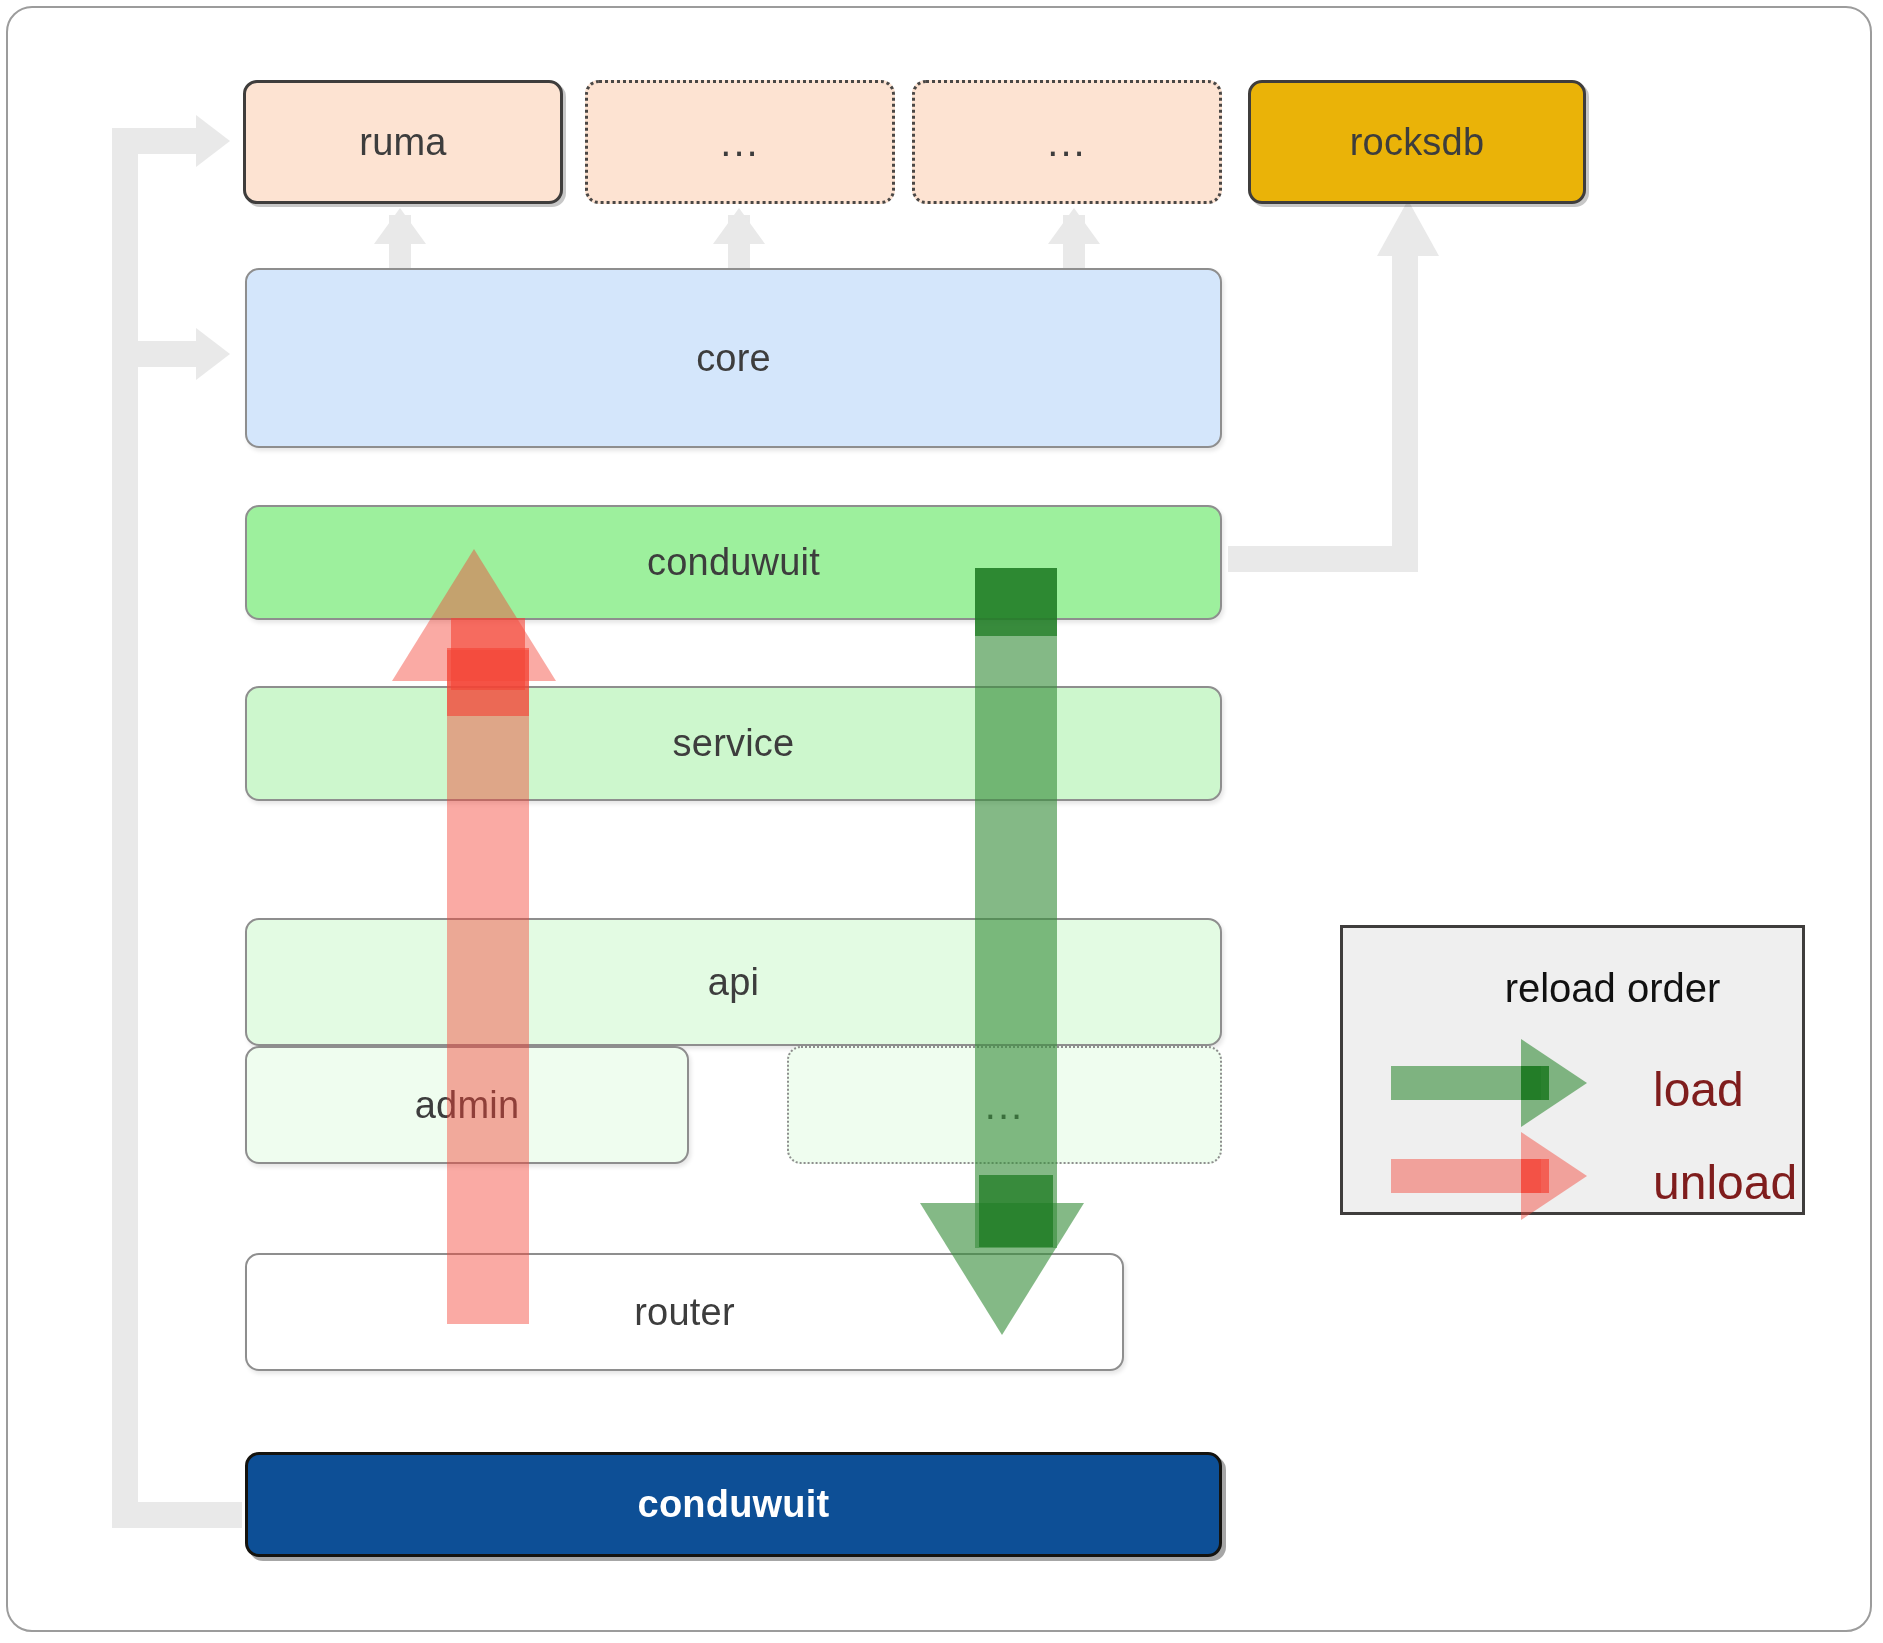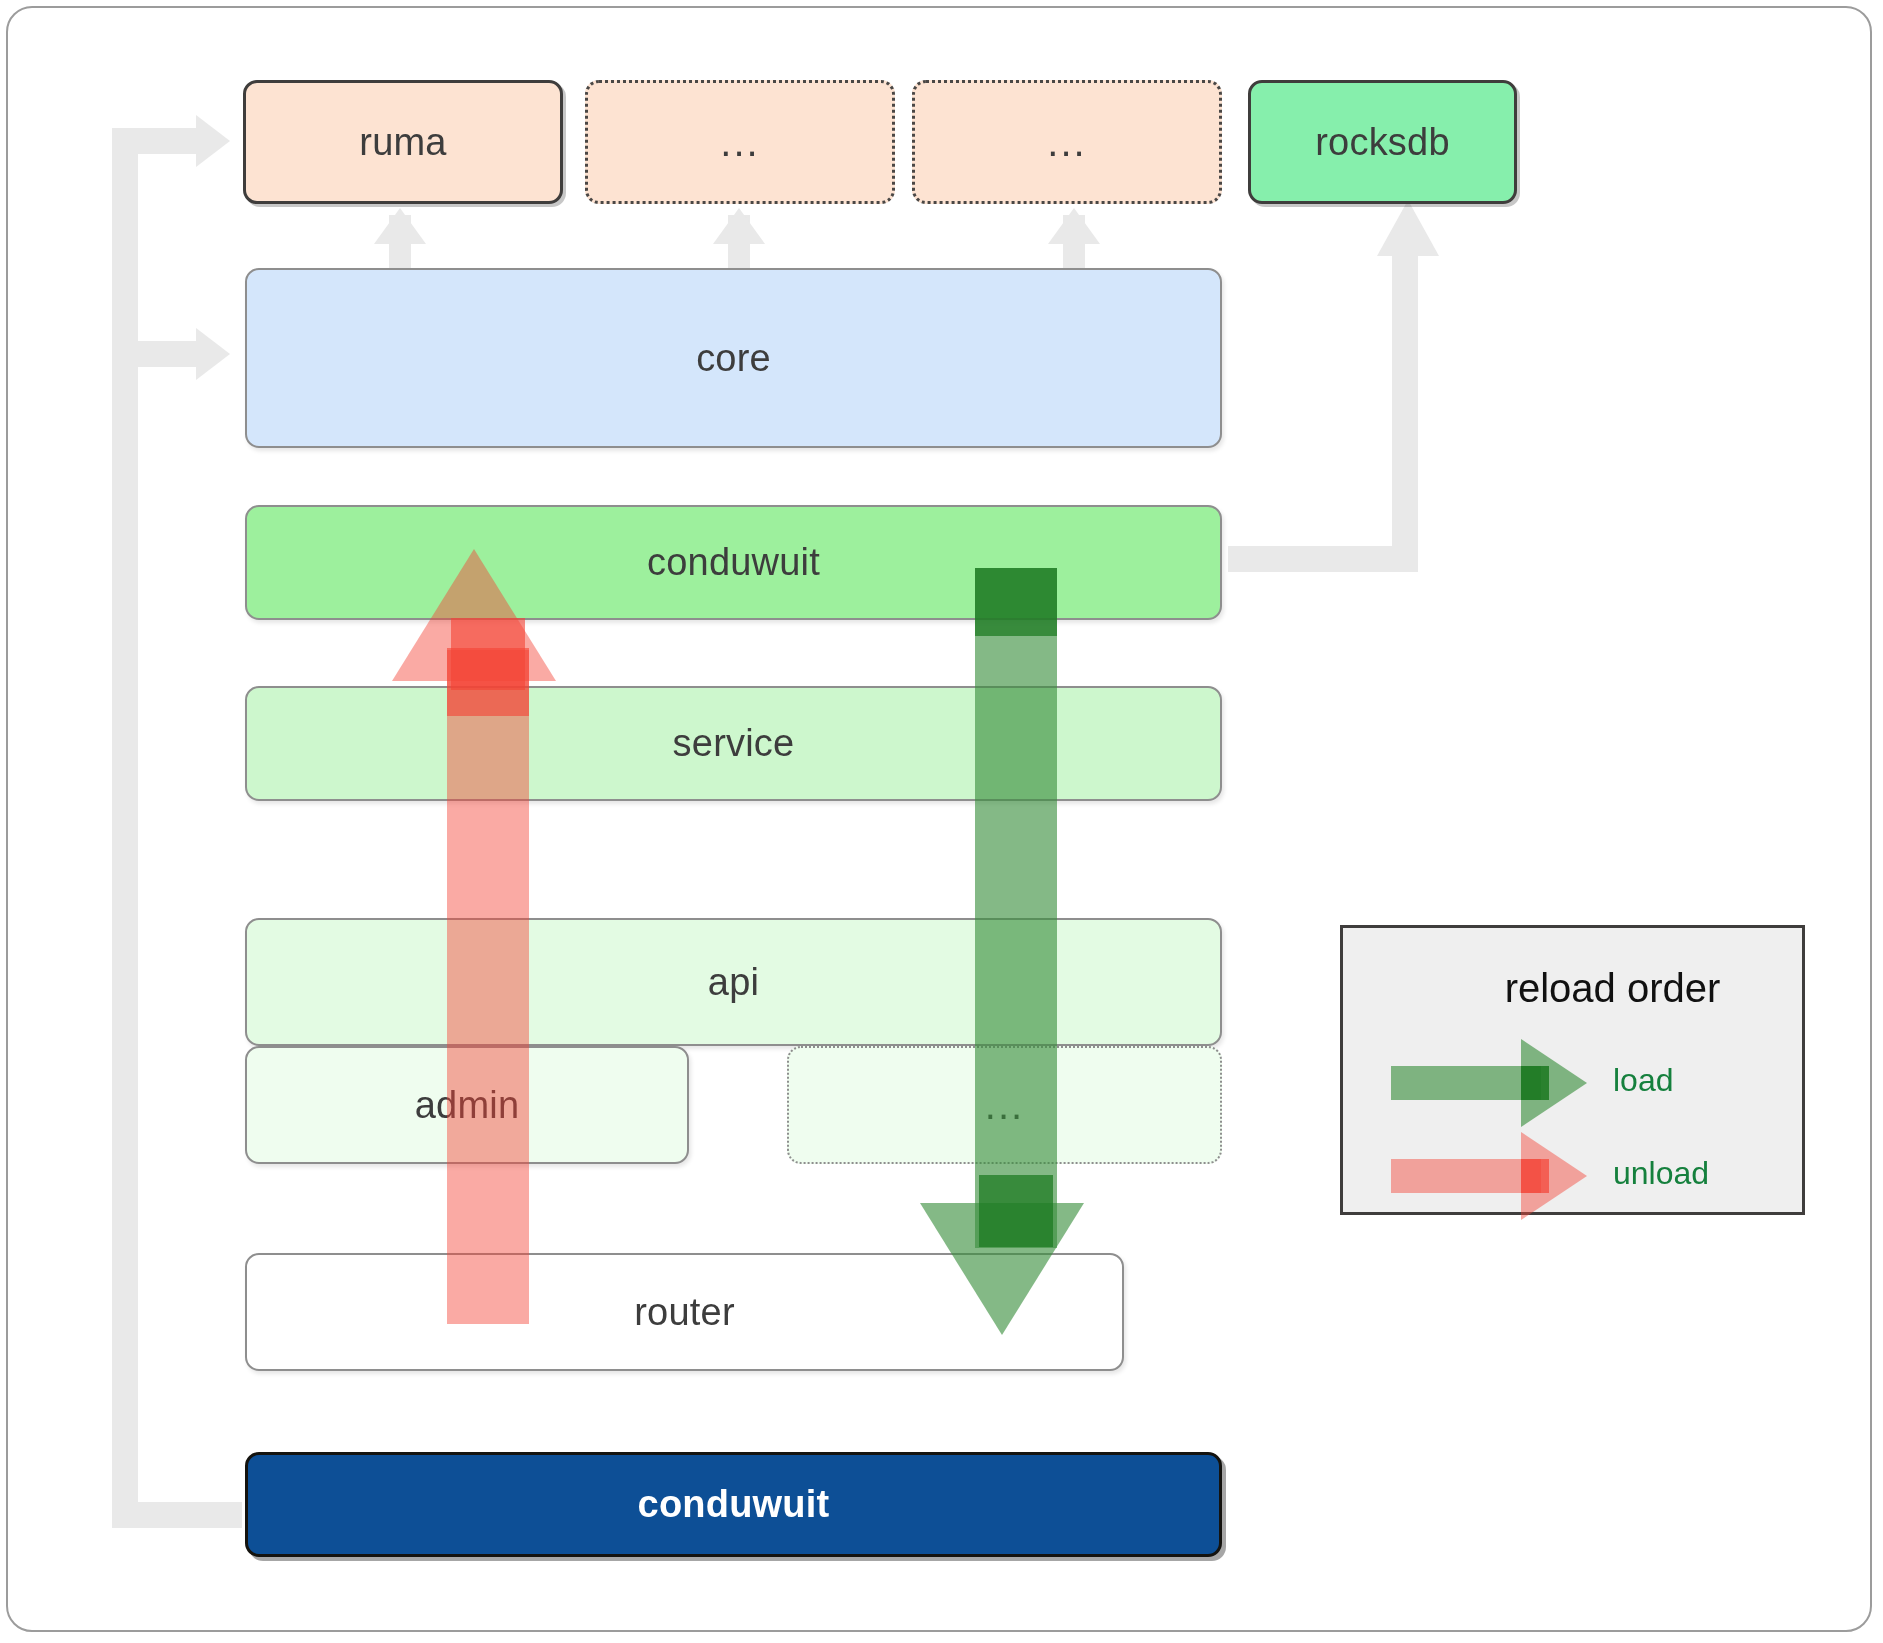--- a/index.html
+++ b/index.html
@@ -110,22 +110,23 @@
   }
   .legend-title {
     position: absolute;
     width: 100%;
     text-align: center;
     font-size: 40px;
     color: #111111;
   }
   .legend-label {
     position: absolute;
-    font-size: 32px;
-    color: #15803d;
+    font-size: 48px;
+    color: #7f1d1d;
+    margin-left: 40px;
   }
   .lg-shaft { position: absolute; }
   .lg-head  { position: absolute; width:0; height:0; }
   .lg-head-green {
     border-top: 44px solid transparent;
     border-bottom: 44px solid transparent;
     border-left: 66px solid rgba(56,142,60,.62);
   }
   .lg-head-red {
     border-top: 44px solid transparent;
@@ -168,21 +169,21 @@
   </div>
 
   <div class="box dotted-dark" style="left:585px; top:80px; width:310px; height:124px; background:#fde3d2;">
     <span class="dots">...</span>
   </div>
 
   <div class="box dotted-dark" style="left:912px; top:80px; width:310px; height:124px; background:#fde3d2;">
     <span class="dots">...</span>
   </div>
 
-  <div class="box solid-dark" style="left:1248px; top:80px; width:269px; height:124px; background:#86efac;">
+  <div class="box solid-dark" style="left:1248px; top:80px; width:338px; height:124px; background:#eab308;">
     <span>rocksdb</span>
   </div>
 
   <div class="box solid-gray" style="left:245px; top:268px; width:977px; height:180px; background:#d4e6fb;">
     <span>core</span>
   </div>
 
   <div class="box solid-gray" style="left:245px; top:505px; width:977px; height:115px; background:#9df09d;">
     <span>conduwuit</span>
   </div>

